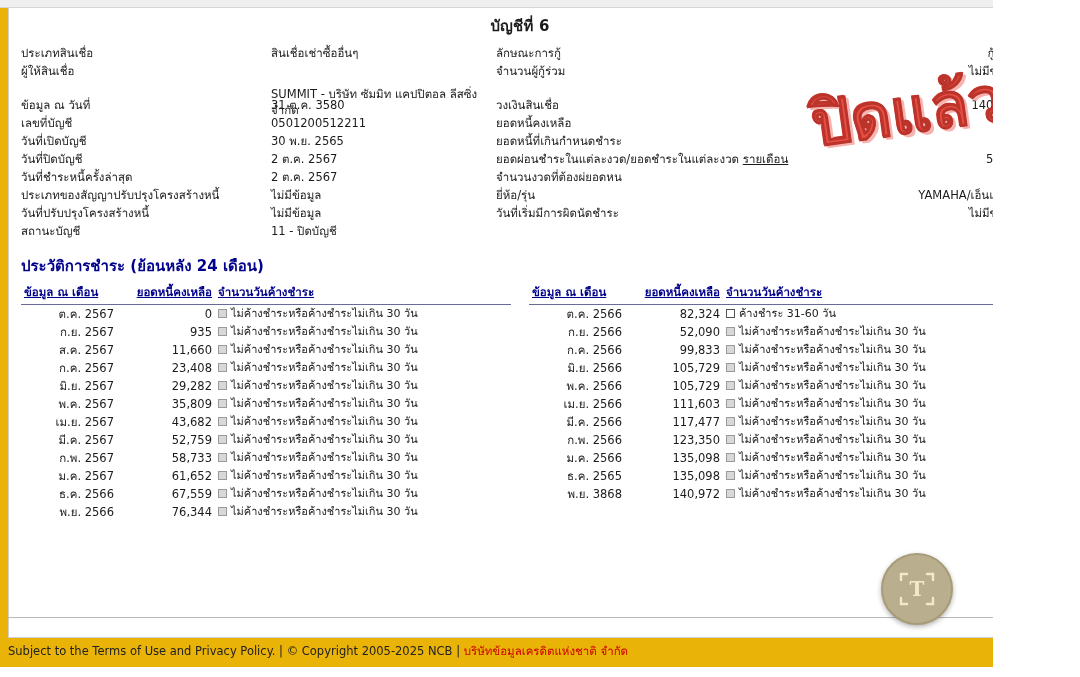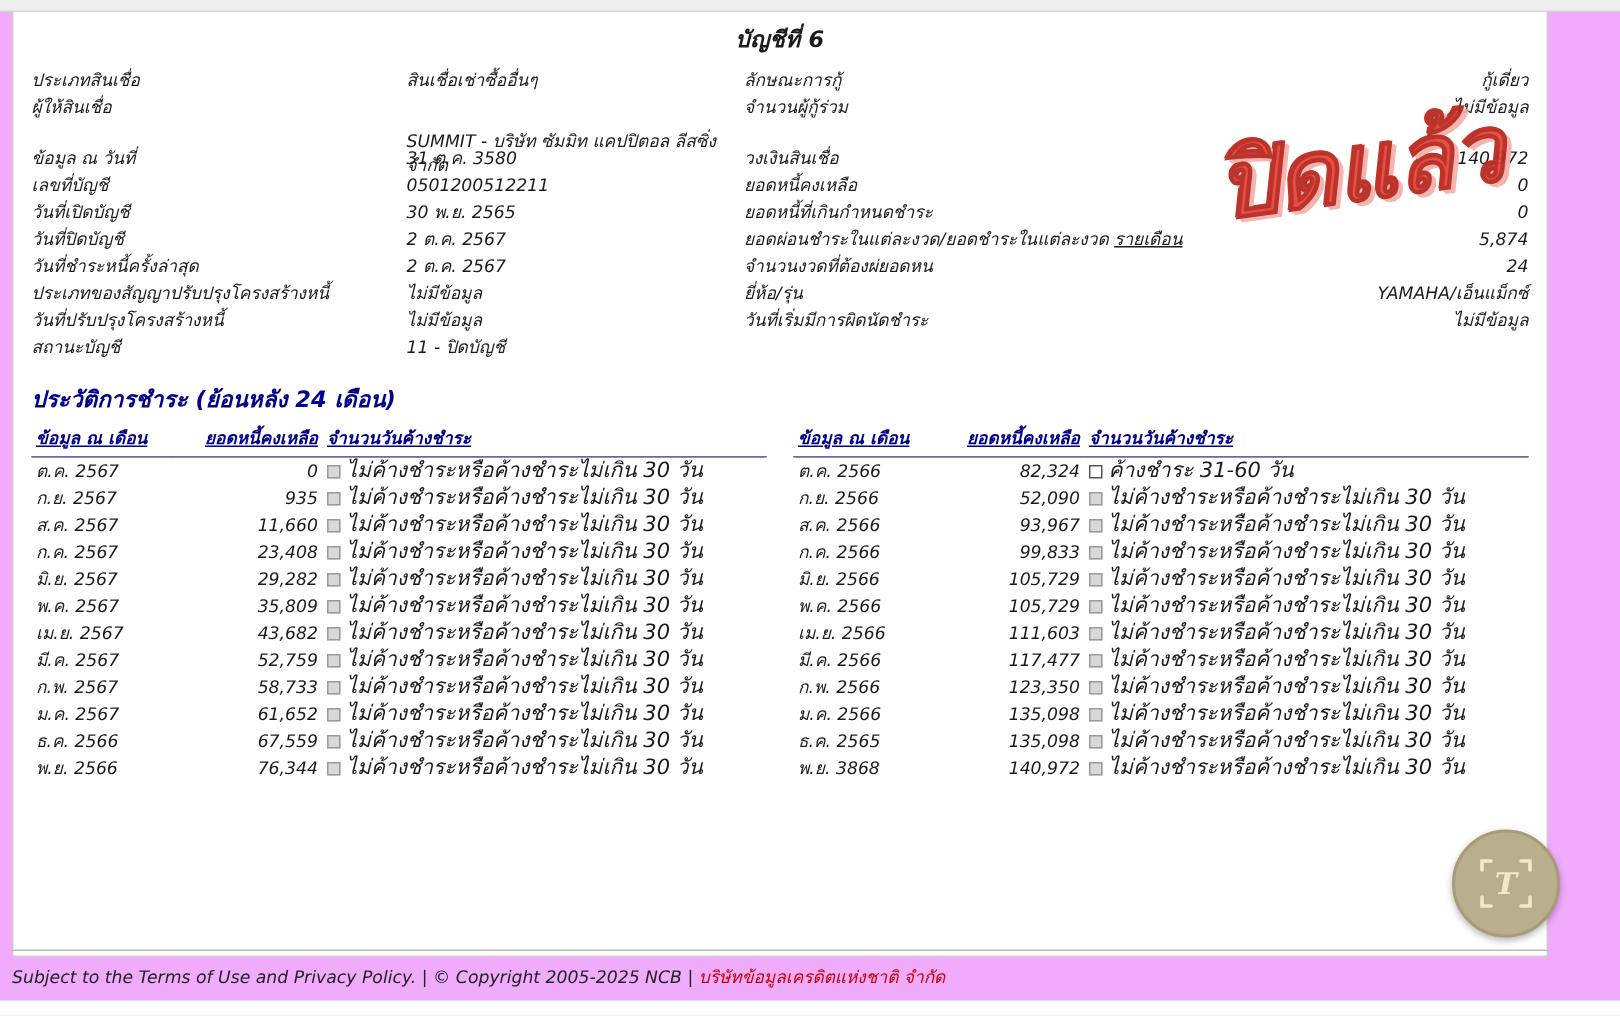--- a/index.html
+++ b/index.html
@@ -4,24 +4,23 @@
 <style>
   * { box-sizing: border-box; }
   html, body {
     margin: 0; padding: 0;
     width: 1080px; height: 677px;
     background: #ffffff;
     font-family: "DejaVu Sans", "Liberation Sans", sans-serif;
   }
   .page {
     position: relative;
-    width: 1080px; height: 677px;
-    background: #f0abfc;
+    width: 993px; height: 677px;
+    background: #eab308;
     overflow: hidden;
-    font-style: italic;
   }
   .topbar {
     position: absolute; top: 0; left: 0;
     width: 1080px; height: 8px;
     background: #efefef;
     border-bottom: 1px solid #d5d5d5;
   }
   .sheet {
     position: absolute;
     top: 8px; left: 8px;
@@ -110,23 +109,23 @@
     white-space: nowrap;
   }
   th.c-month { text-align: left; width: 96px; }
   th.c-bal   { text-align: right; width: 98px; }
   th.c-stat  { text-align: left; padding-left: 10px; margin-left: 16px; }
   table.hist tbody td {
     padding: 1px 3px;
     line-height: 16px;
     white-space: nowrap;
   }
-  td.c-month { text-align: left; }
+  td.c-month { text-align: right; }
   td.c-bal { text-align: right; padding-right: 6px; }
-  td.c-stat { text-align: left; padding-left: 4px; font-size: 14px; }
+  td.c-stat { text-align: left; padding-left: 4px; font-size: 11px; }
   .swatch {
     display: inline-block;
     width: 9px; height: 9px;
     border: 1px solid #9a9a9a;
     background: #d8d8d8;
     margin-right: 4px;
     vertical-align: -1px;
   }
   .swatch.warn { background: #ffffff; border-color: #555; }
 
@@ -147,21 +146,21 @@
     position: relative;
   }
   .fab .tframe svg { display:block; }
 
   
   .footer {
     position: absolute;
     left: 8px; bottom: 17px;
     width: 1024px;
     border-top: 1px solid #b9b9b9;
-    padding-top: 8px;
+    padding-top: 24px;
     font-size: 11.5px;
     color: #222;
   }
   .footer .th { color: #cc0000; }
   .bottomstrip {
     position: absolute;
     left: 0; bottom: 0;
     width: 1080px; height: 10px;
     background: #ffffff;
   }
@@ -342,25 +341,20 @@
           </thead>
           <tbody id="right-body">
               <tr>
                 <td class="c-month">ต.ค. 2566</td>
                 <td class="c-bal">82,324</td>
                 <td class="c-stat"><span class="swatch warn"></span>ค้างชำระ 31-60 วัน</td>
               </tr>
               <tr>
                 <td class="c-month">ก.ย. 2566</td>
                 <td class="c-bal">52,090</td>
-                <td class="c-stat"><span class="swatch"></span>ไม่ค้างชำระหรือค้างชำระไม่เกิน 30 วัน</td>
-              </tr>
-              <tr>
-                <td class="c-month">ส.ค. 2566</td>
-                <td class="c-bal">93,967</td>
                 <td class="c-stat"><span class="swatch"></span>ไม่ค้างชำระหรือค้างชำระไม่เกิน 30 วัน</td>
               </tr>
               <tr>
                 <td class="c-month">ก.ค. 2566</td>
                 <td class="c-bal">99,833</td>
                 <td class="c-stat"><span class="swatch"></span>ไม่ค้างชำระหรือค้างชำระไม่เกิน 30 วัน</td>
               </tr>
               <tr>
                 <td class="c-month">มิ.ย. 2566</td>
                 <td class="c-bal">105,729</td>

